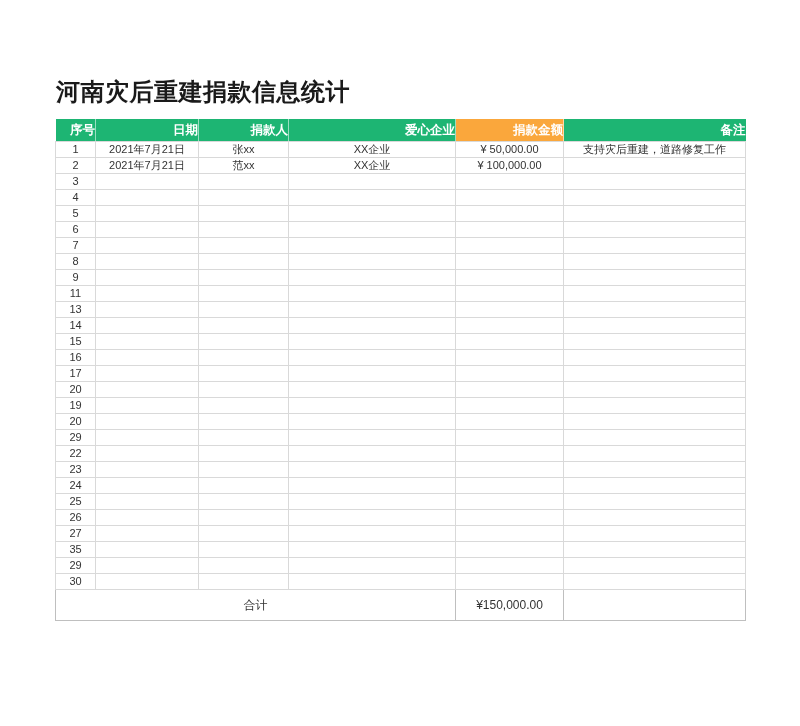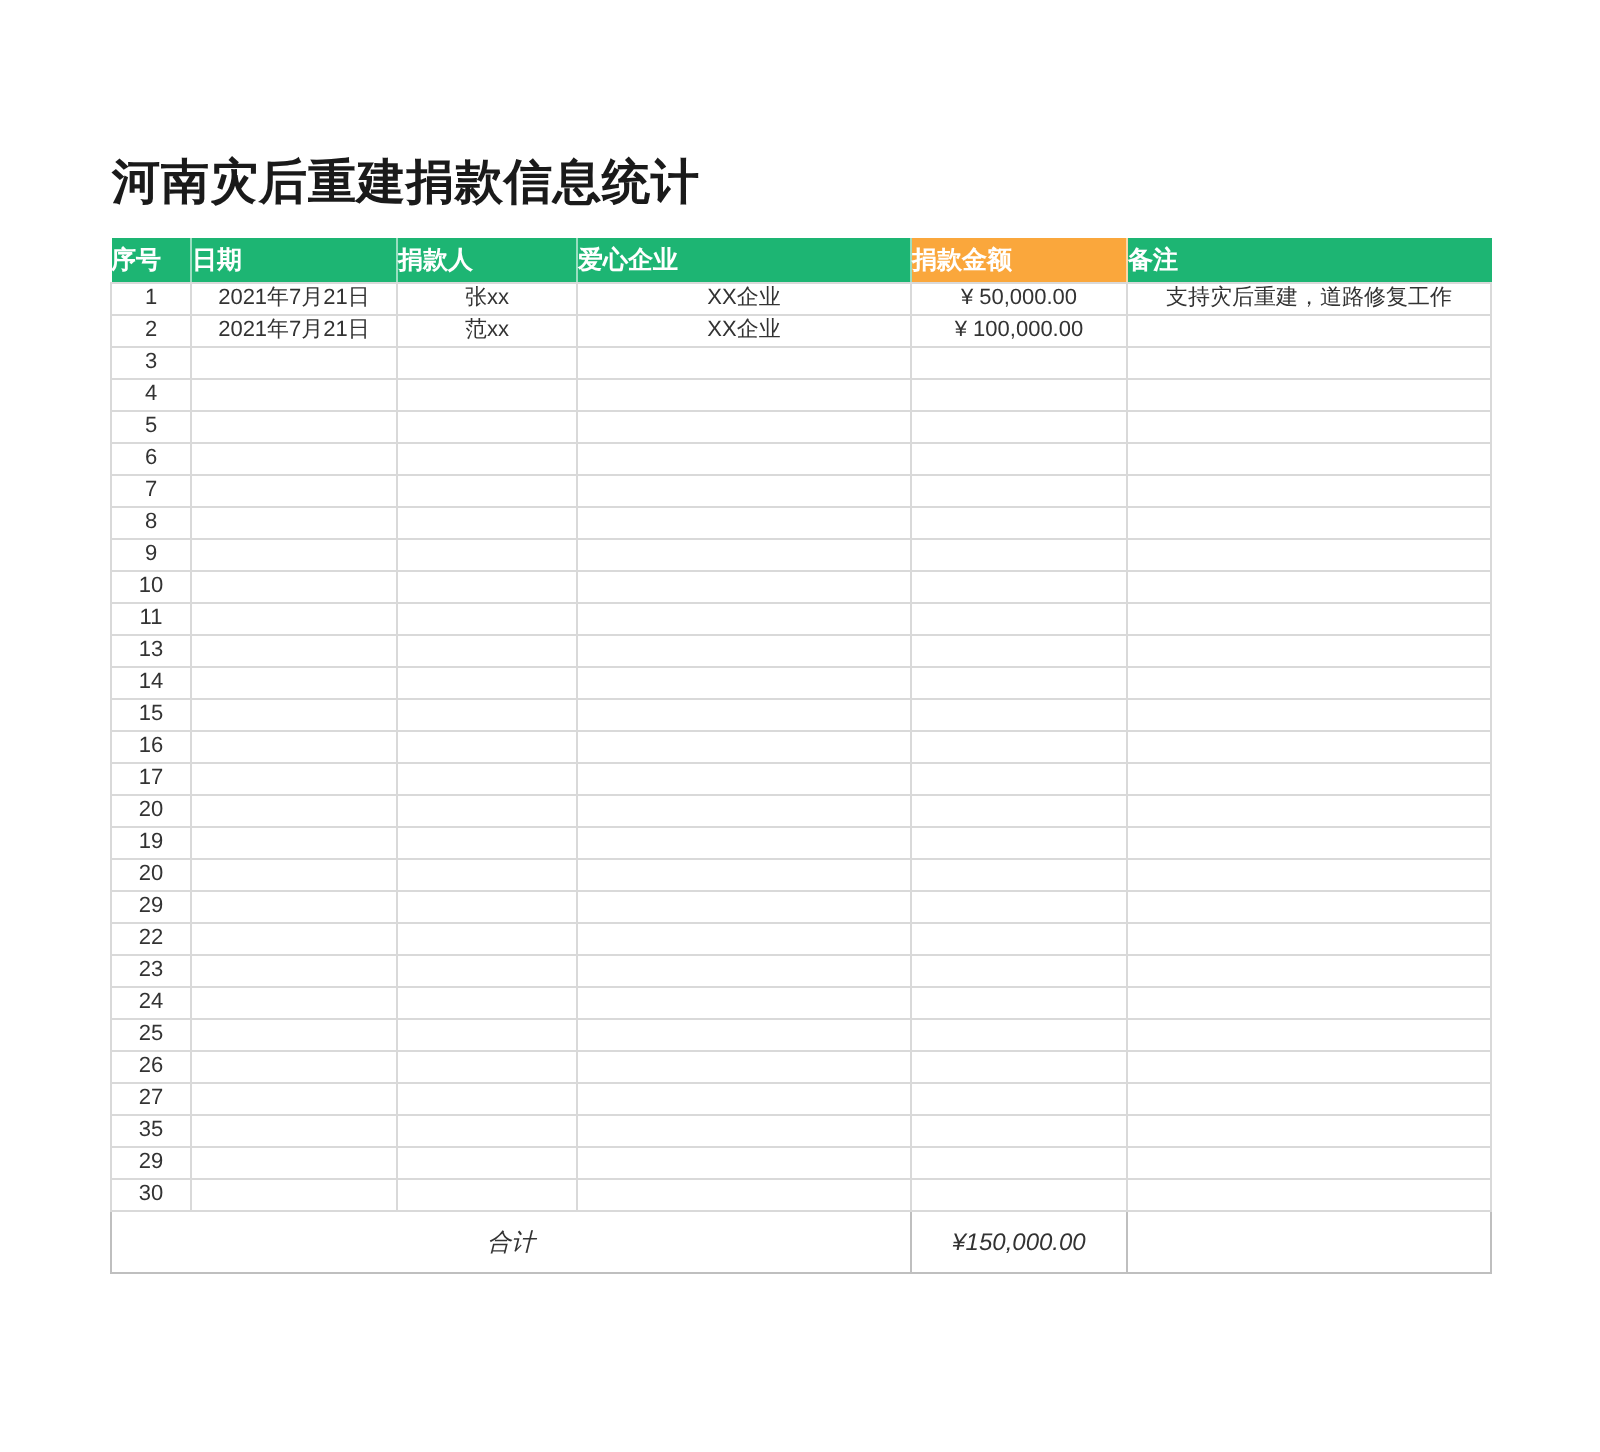--- a/index.html
+++ b/index.html
@@ -37,21 +37,21 @@
   col.c-amount  { width: 108px; }
   col.c-note    { width: 182px; }
 
   thead th {
     height: 22px;
     padding: 0;
     background: var(--green, #1db573);
     color: #ffffff;
     font-size: 12.5px;
     font-weight: 700;
-    text-align: left;
+    text-align: right;
     vertical-align: middle;
     border-right: 1px solid rgba(255,255,255,0.55);
     border-bottom: 1px solid var(--border, #d9d9d9);
   }
   thead th:last-child { border-right: none; }
   thead th.th-amount { background: var(--orange, #faa73c); }
 
   tbody td {
     height: 15px;
     line-height: 15px;
@@ -66,21 +66,20 @@
   }
 
   tfoot td {
     height: 30px;
     padding: 0;
     font-size: 12px;
     color: var(--text, #333333);
     text-align: center;
     vertical-align: middle;
     border: 1px solid var(--footer-border, #bfbfbf);
-    font-style: italic;
   }
 </style>
 </head>
 <body>
 
 <div class="sheet">
   <h1 class="page-title">河南灾后重建捐款信息统计</h1>
 
   <table class="donation-table">
     <colgroup>
@@ -168,28 +167,20 @@
         </tr>
         <tr>
           <td>9</td>
           <td></td>
           <td></td>
           <td></td>
           <td></td>
           <td></td>
         </tr>
         <tr>
-          <td>10</td>
-          <td></td>
-          <td></td>
-          <td></td>
-          <td></td>
-          <td></td>
-        </tr>
-        <tr>
           <td>11</td>
           <td></td>
           <td></td>
           <td></td>
           <td></td>
           <td></td>
         </tr>
         <tr>
           <td>13</td>
           <td></td>

